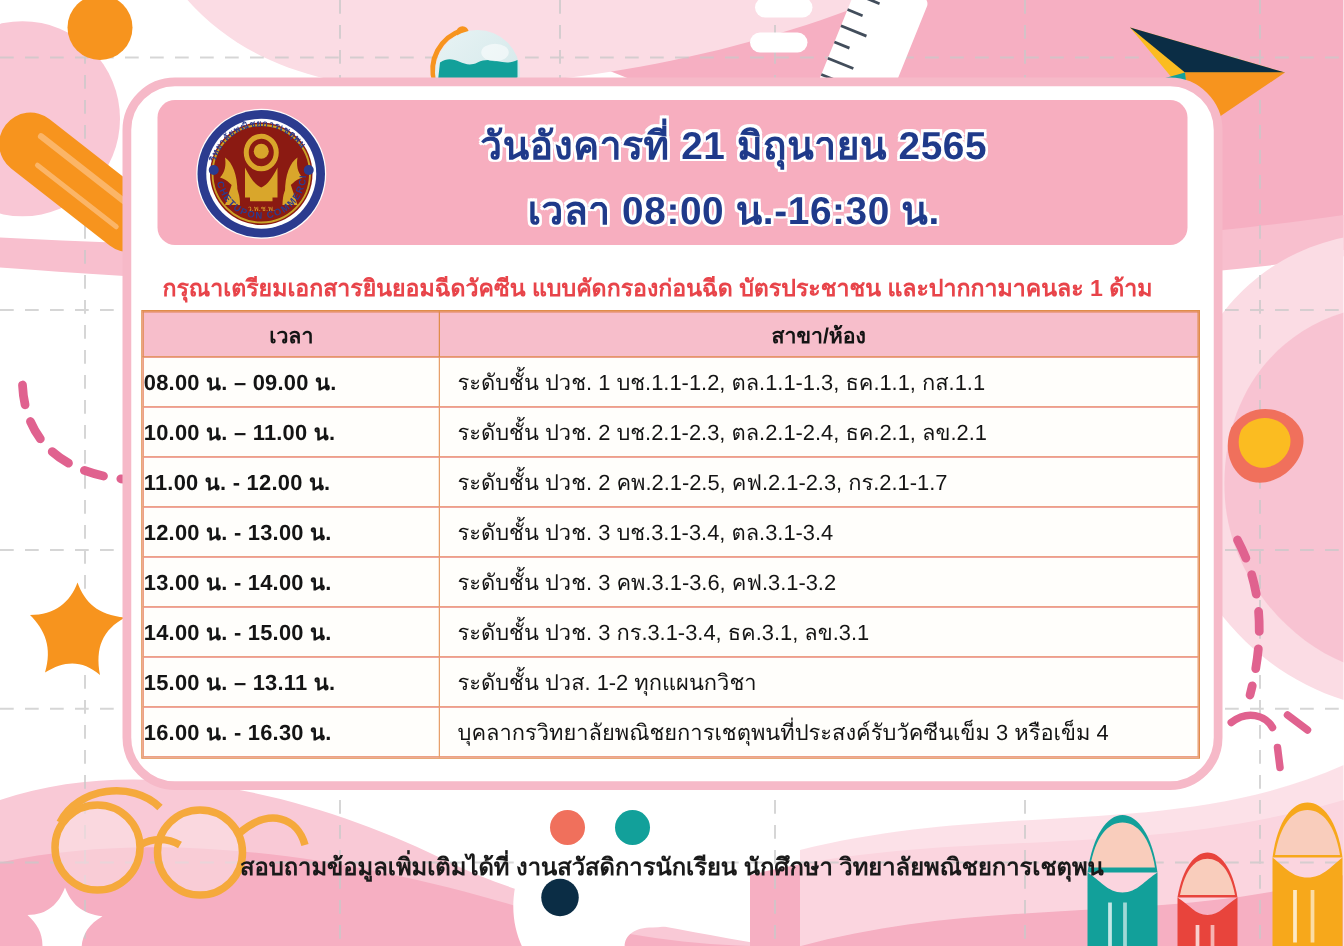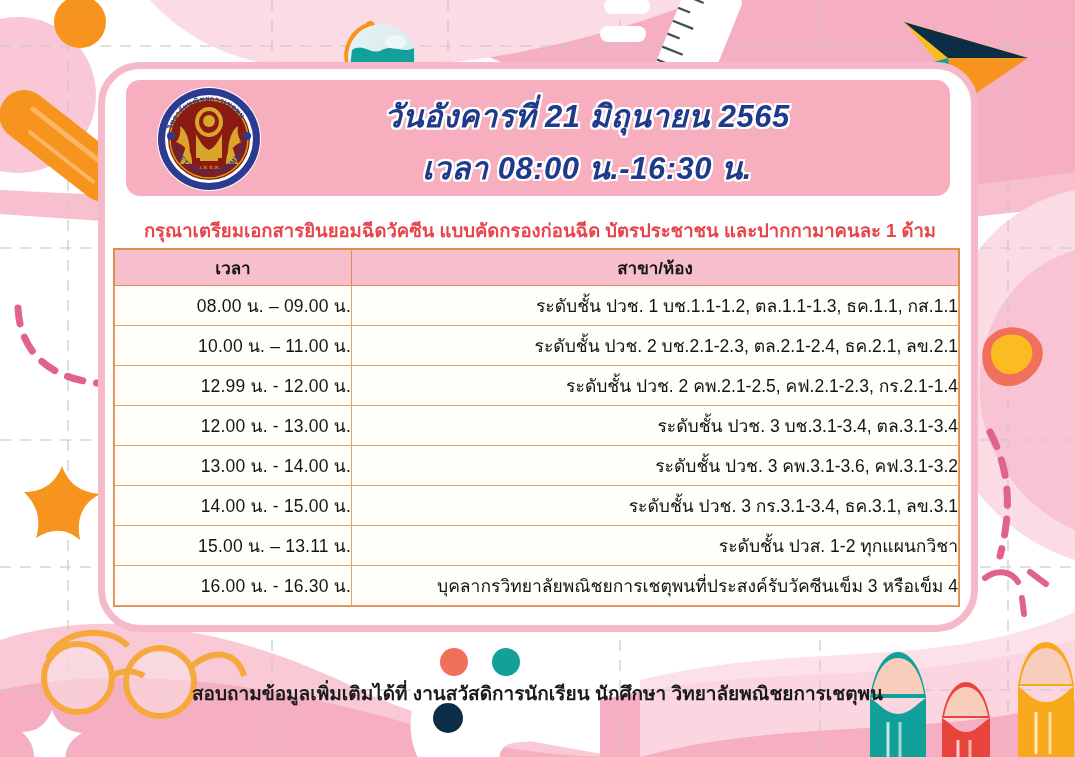--- a/index.html
+++ b/index.html
@@ -40,39 +40,38 @@
     z-index:10;
   }
   .header-text {
     position:absolute;
     left:272px; top:96px;
     width:630px; height:92px;
     z-index:10;
     display:flex; flex-direction:column;
     align-items:center; justify-content:center;
     gap:2px;
-    font-style:italic;
   }
   .header-line {
     font-size:31px;
     font-weight:bold;
     color:#1F3A8A;
     letter-spacing:0.5px;
     text-shadow:
       -2px -2px 0 #fff,  2px -2px 0 #fff,
       -2px  2px 0 #fff,  2px  2px 0 #fff,
       -2px  0   0 #fff,  2px  0   0 #fff,
        0   -2px 0 #fff,  0    2px 0 #fff;
     white-space:nowrap;
   }
 
   
   .notice {
     position:absolute;
-    left:110px; top:216px;
+    left:96px; top:216px;
     width:860px;
     text-align:center;
     font-size:18.5px;
     font-weight:bold;
     color:#E8444A;
     z-index:10;
     white-space:nowrap;
   }
 
   
@@ -103,22 +102,22 @@
   }
   table.schedule td {
     border:1.2px solid #E7A06B;
     height:40px;
     font-size:17.5px;
     color:#141414;
     background:#FFFEFB;
     white-space:nowrap;
     overflow:hidden;
   }
-  td.time { text-align:right; font-weight:normal; letter-spacing:0.2px; }
-  td.room { padding-left:14px;text-align:right; }
+  td.time { text-align:left; font-weight:bold; letter-spacing:0.2px; }
+  td.room { padding-left:14px; }
 
   
   .footer {
     position:absolute;
     left:0; top:678px;
     width:1075px;
     text-align:center;
     font-size:19px;
     font-weight:bold;
     color:#1A1A1A;
@@ -361,22 +360,22 @@
       <tbody id="schedule-body">
           <tr>
             <td class="time">08.00 น. – 09.00 น.</td>
             <td class="room">ระดับชั้น ปวช. 1 บช.1.1-1.2, ตล.1.1-1.3, ธค.1.1, กส.1.1</td>
           </tr>
           <tr>
             <td class="time">10.00 น. – 11.00 น.</td>
             <td class="room">ระดับชั้น ปวช. 2 บช.2.1-2.3, ตล.2.1-2.4, ธค.2.1, ลข.2.1</td>
           </tr>
           <tr>
-            <td class="time">12.99 น. - 12.00 น.</td>
-            <td class="room">ระดับชั้น ปวช. 2 คพ.2.1-2.5, คฟ.2.1-2.3, กร.2.1-1.4</td>
+            <td class="time">11.00 น. - 12.00 น.</td>
+            <td class="room">ระดับชั้น ปวช. 2 คพ.2.1-2.5, คฟ.2.1-2.3, กร.2.1-1.7</td>
           </tr>
           <tr>
             <td class="time">12.00 น. - 13.00 น.</td>
             <td class="room">ระดับชั้น ปวช. 3 บช.3.1-3.4, ตล.3.1-3.4</td>
           </tr>
           <tr>
             <td class="time">13.00 น. - 14.00 น.</td>
             <td class="room">ระดับชั้น ปวช. 3 คพ.3.1-3.6, คฟ.3.1-3.2</td>
           </tr>
           <tr>

